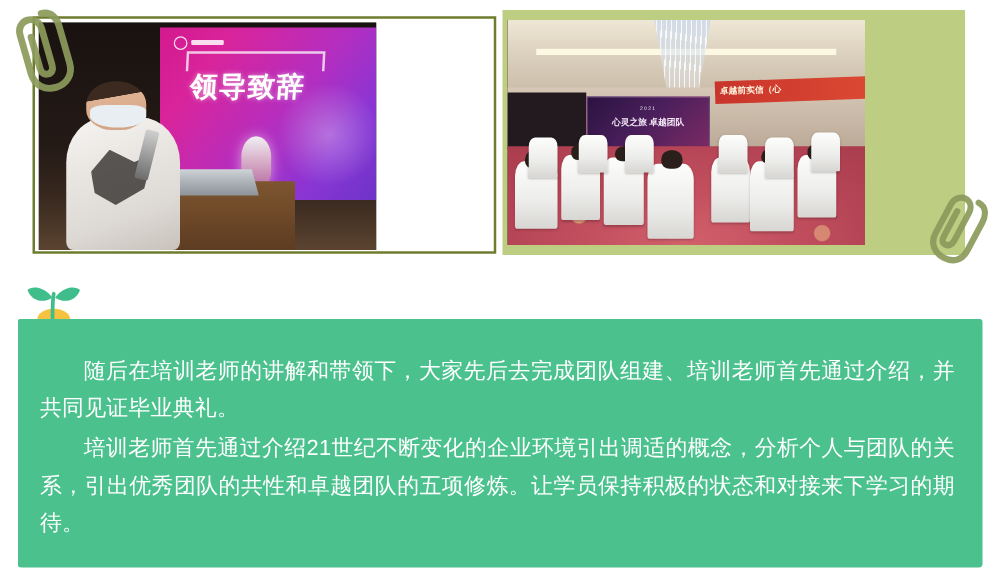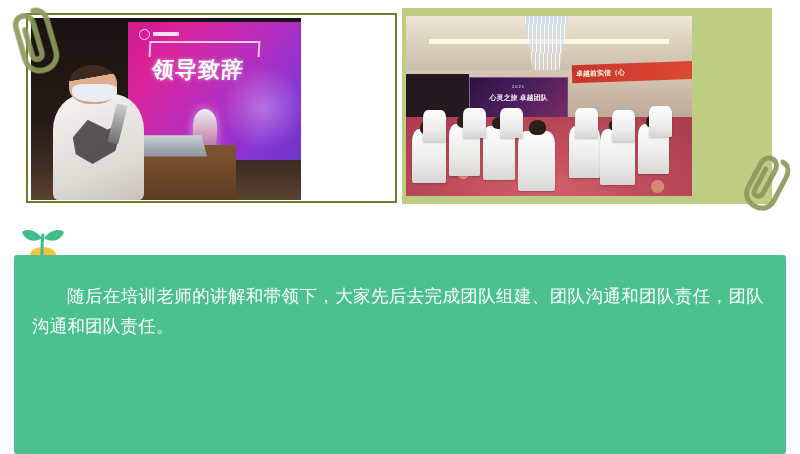--- a/index.html
+++ b/index.html
@@ -357,14 +357,15 @@
 </svg>
 
 <svg id="sprout-icon" viewBox="0 0 46 38">
   <ellipse cx="23" cy="31" rx="13" ry="8" fill="#f5c33f"></ellipse>
   <path d="M22 31 C22 22 22 16 23 11" stroke="#3fbd8a" stroke-width="3" fill="none" stroke-linecap="round"></path>
   <path d="M22 14 C14 4 5 5 2 8 C5 17 15 19 22 14 Z" fill="#3fbd8a"></path>
   <path d="M24 14 C32 4 41 5 44 8 C41 17 31 19 24 14 Z" fill="#3fbd8a"></path>
 </svg>
 
 <div id="text-panel">
-  <p class="para">随后在培训老师的讲解和带领下，大家先后去完成团队组建、团队沟通和团队责任，团队沟通和团队责任。</p>
+  <p class="para">随后在培训老师的讲解和带领下，大家先后去完成团队组建、培训老师首先通过介绍，并共同见证毕业典礼。</p>
+  <p class="para">培训老师首先通过介绍21世纪不断变化的企业环境引出调适的概念，分析个人与团队的关系，引出优秀团队的共性和卓越团队的五项修炼。让学员保持积极的状态和对接来下学习的期待。</p>
 </div>
 
 </body></html>

